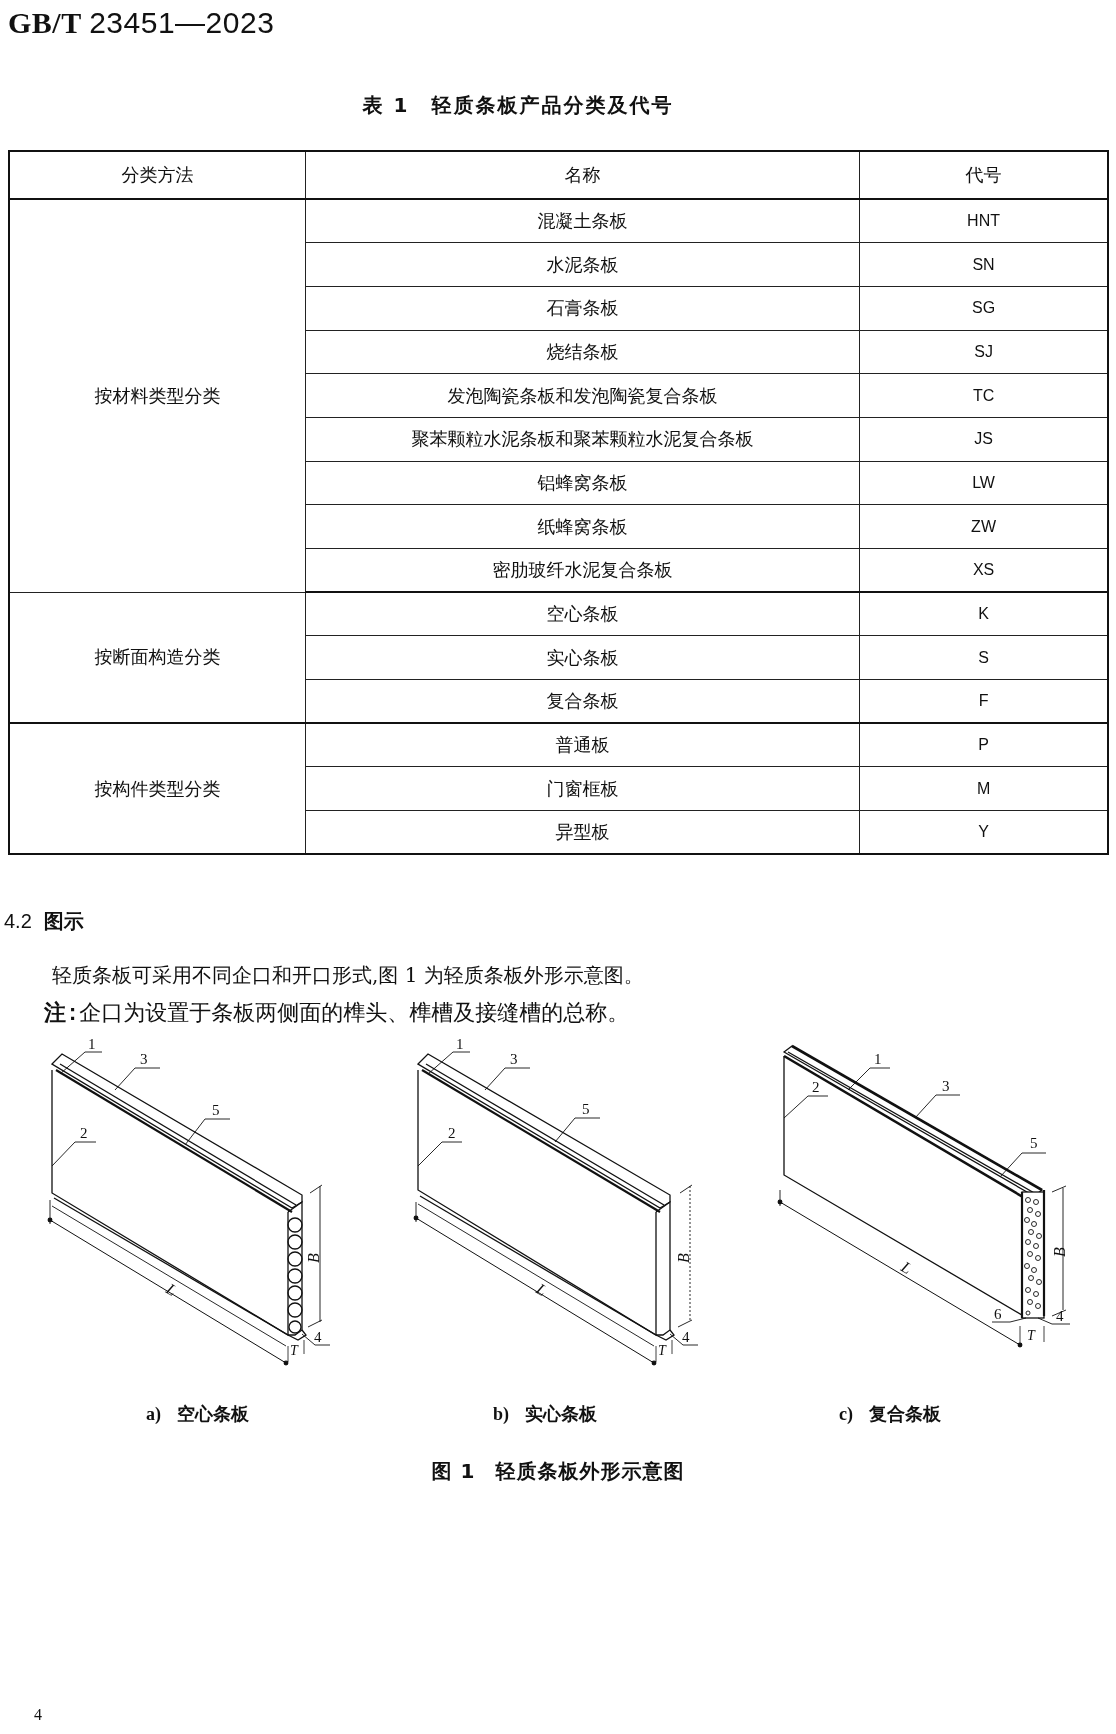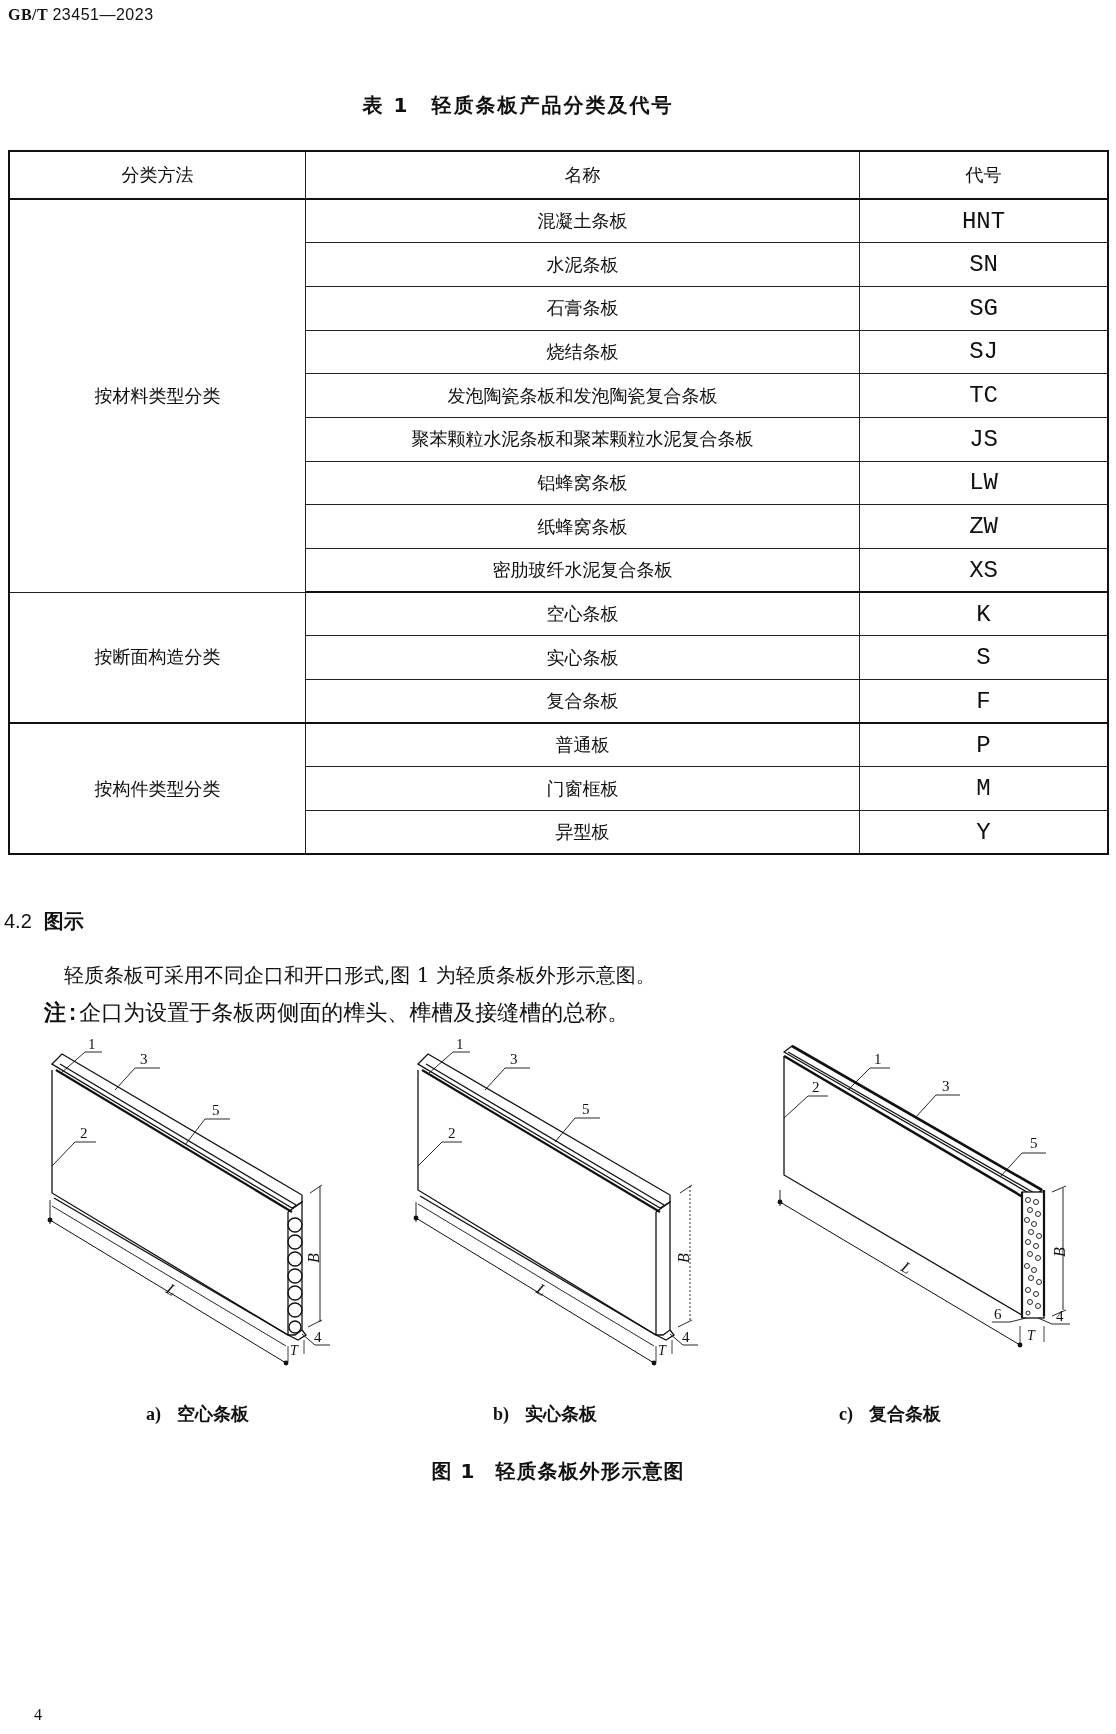--- a/index.html
+++ b/index.html
@@ -2,51 +2,51 @@
 <html><head>
   <meta charset="utf-8">
   <style>
     html, body { margin: 0; padding: 0; background: #ffffff; }
     body {
       width: 1116px; height: 1734px; position: relative; overflow: hidden;
       color: #111; font-family: "DejaVu Serif", "Liberation Serif", serif;
     }
     .header-code {
       position: absolute; left: 8px; top: 6px;
-      font-family: "Liberation Serif", serif; font-weight: bold; font-size: 16px; letter-spacing: 0.5px;
+      font-family: "Liberation Serif", serif; font-weight: bold; font-size: 30px; letter-spacing: 0.5px;
     }
     .header-code .num { font-family: "Liberation Sans", sans-serif; font-weight: normal; }
     .table-title {
       position: absolute; left: 0; width: 1036px; top: 92px; text-align: center;
       font-family: "DejaVu Sans", sans-serif; font-weight: bold; font-size: 20px; letter-spacing: 2px;
     }
     .table-title .gap { display: inline-block; width: 22px; }
     table.cls {
       position: absolute; left: 8px; top: 150px; width: 1101px;
       border-collapse: collapse; border: 2.5px solid #111;
       font-family: "DejaVu Sans", sans-serif; font-size: 18px;
     }
     table.cls th, table.cls td {
       border: 1.3px solid #222; text-align: center; vertical-align: middle; padding: 0;
       font-weight: normal;
     }
     table.cls thead tr { height: 48px; }
     table.cls thead th { border-bottom: 2.5px solid #111; }
     table.cls tbody tr { height: 43.7px; }
     table.cls tr.grp-end td { border-bottom: 2px solid #111; }
-    td.code { font-family: Liberation Mono, monospace; font-size: 24px; }
+    td.code { font-family: Liberation Sans, sans-serif; font-size: 16px; }
     .col1 { width: 288px; } .col2 { width: 540px; } .col3 { width: 241px; margin-top: 43px; }
 
     .section-head {
       position: absolute; left: 4px; top: 908px; font-size: 20px;
       font-family: "DejaVu Sans", sans-serif; font-weight: bold;
     }
     .section-head .sn { font-family: "Liberation Sans", sans-serif; font-weight: normal; margin-right: 12px; }
     .para {
-      position: absolute; left: 64px; top: 962px; font-size: 20px;
+      position: absolute; left: 52px; top: 962px; font-size: 20px;
       font-family: "DejaVu Serif", serif;
     }
     .note {
       position: absolute; left: 44px; top: 998px; font-size: 22px;
       font-family: Liberation Mono, monospace;
     }
     .note b { font-weight: bold; }
 
     .fig { position: absolute; top: 1030px; }
     .fig svg { display: block; }

